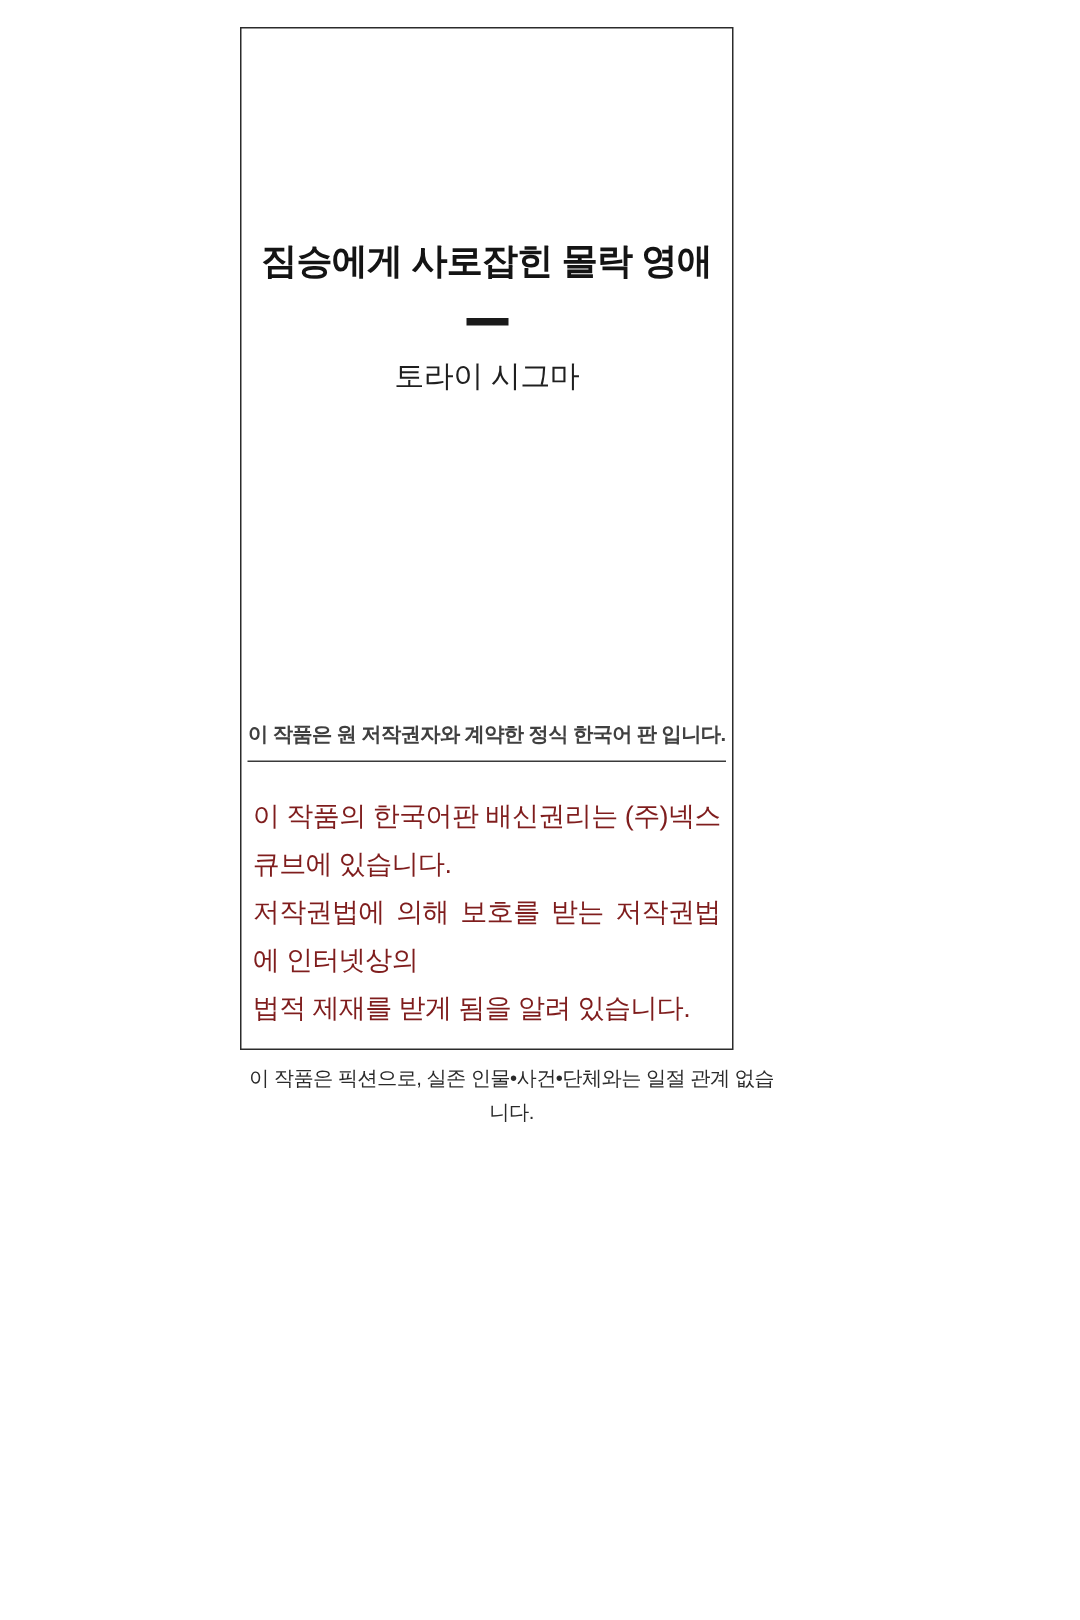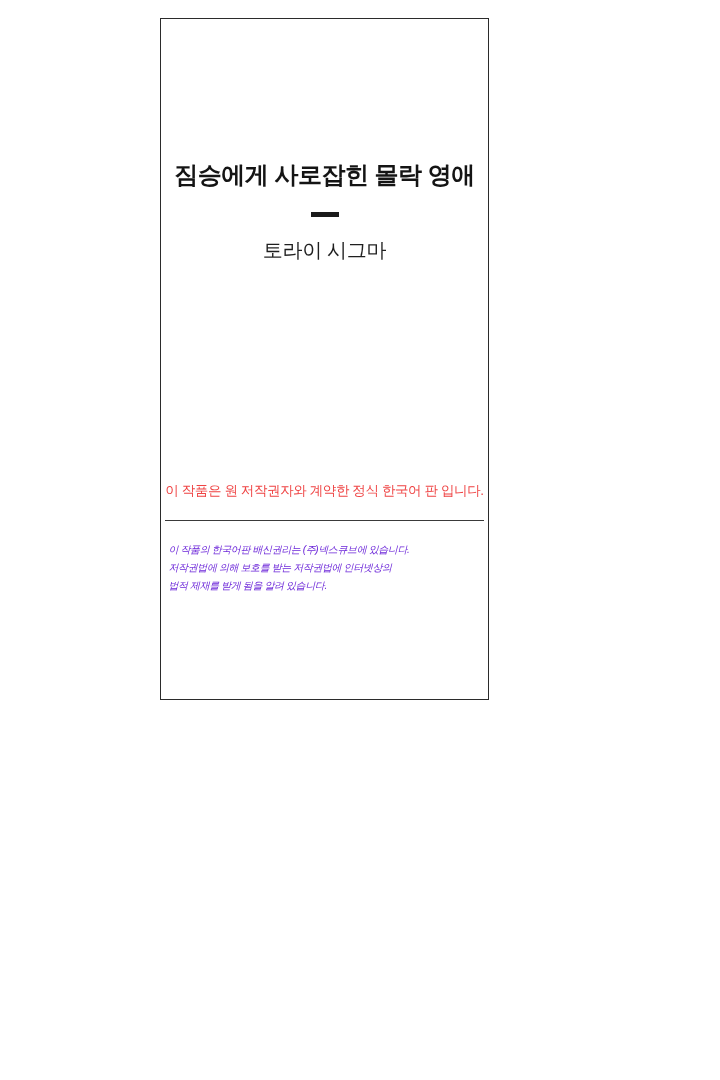--- a/index.html
+++ b/index.html
@@ -62,39 +62,38 @@
   .notice-block {
     position: absolute;
     left: 0;
     top: 462px;
     width: 100%;
     text-align: center;
   }
 
   .notice-heading {
     font-size: 13.5px;
-    font-weight: normal;
-    color: #ef4444;
+    font-weight: bold;
+    color: #404040;
     letter-spacing: -0.4px;
     margin: 0;
     display: inline-block;
-    padding-bottom: 20px;
+    padding-bottom: 8px;
     border-bottom: 1px solid #3a3a3a;
   }
 
   .notice-body {
     margin: 20px auto 0 auto;
     width: 312px;
-    font-size: 10px;
+    font-size: 18px;
     line-height: 1.78;
-    color: #6d28d9;
+    color: #7f1d1d;
     letter-spacing: -0.4px;
     text-align: justify;
     text-align-last: left;
-    font-style: italic;
   }
 
   .notice-body .line {
     display: block;
     text-align: justify;
     text-justify: inter-character;
   }
   .notice-body .line.last {
     text-align: left;
   }
@@ -122,15 +121,16 @@
 
   <div class="notice-block">
     <div class="notice-heading">이 작품은 원 저작권자와 계약한 정식 한국어 판 입니다.</div>
 
     <div class="notice-body">
       <span class="line">이 작품의 한국어판 배신권리는 (주)넥스큐브에 있습니다.</span>
       <span class="line">저작권법에 의해 보호를 받는 저작권법에 인터넷상의</span>
       <span class="line last">법적 제재를 받게 됨을 알려 있습니다.</span>
     </div>
 
+    <div class="fiction-note">이 작품은 픽션으로, 실존 인물•사건•단체와는 일절 관계 없습니다.</div>
   </div>
 
 </div>
 
 </body></html>

